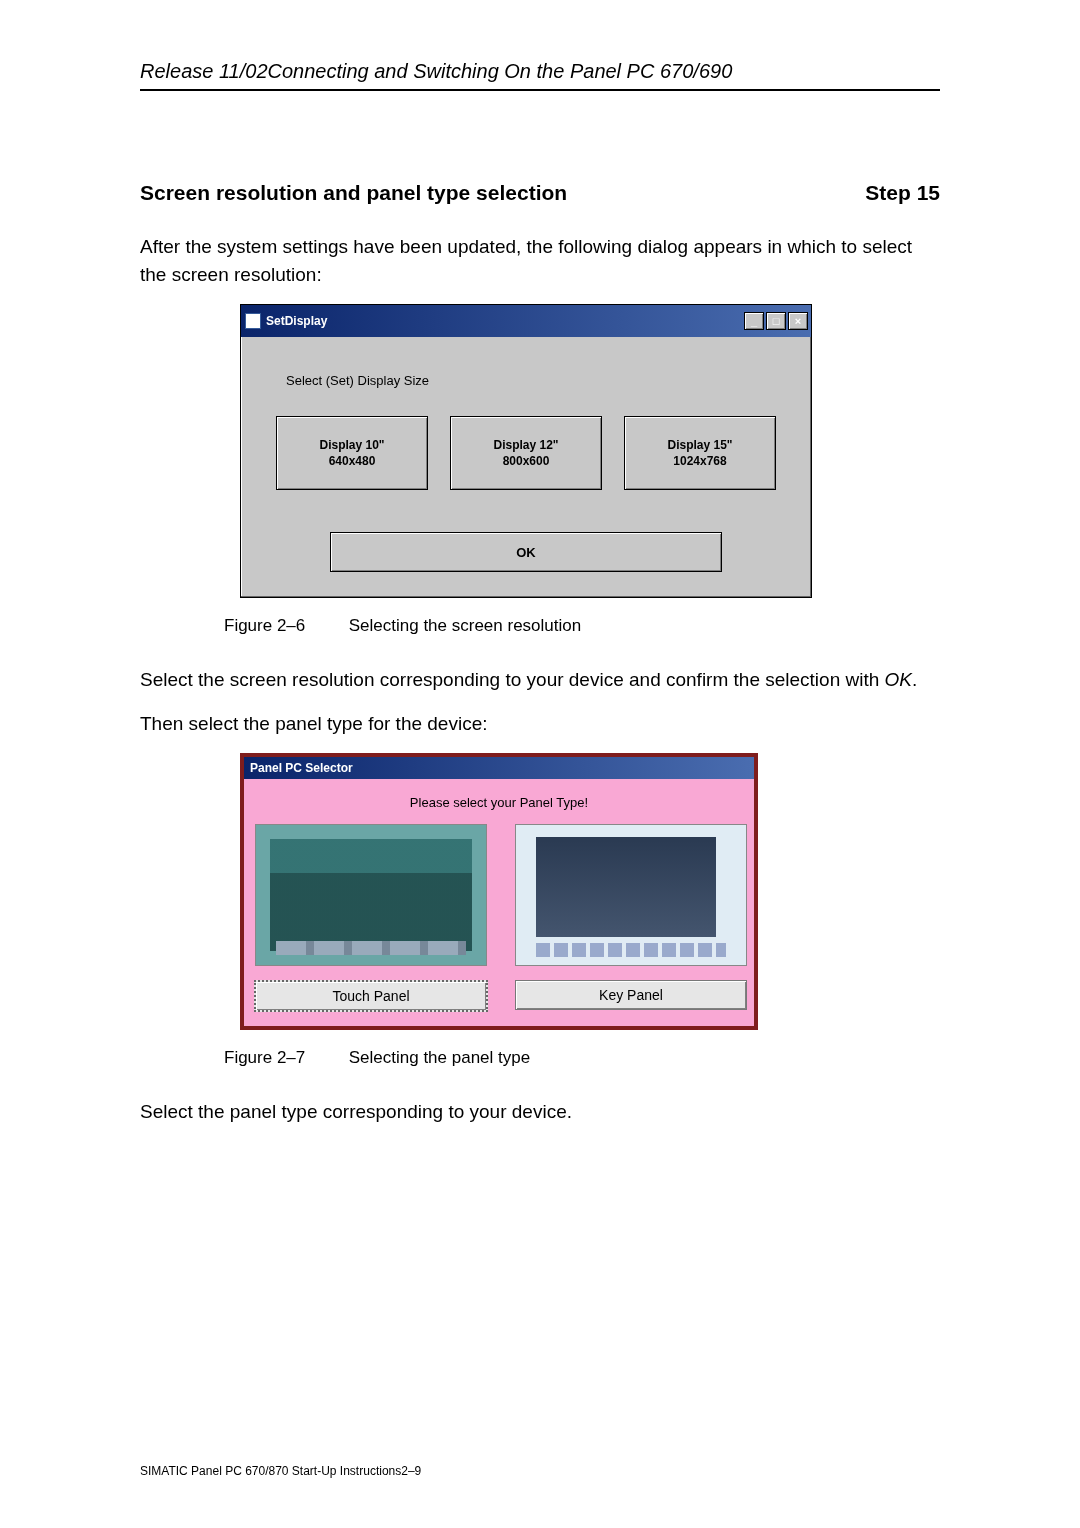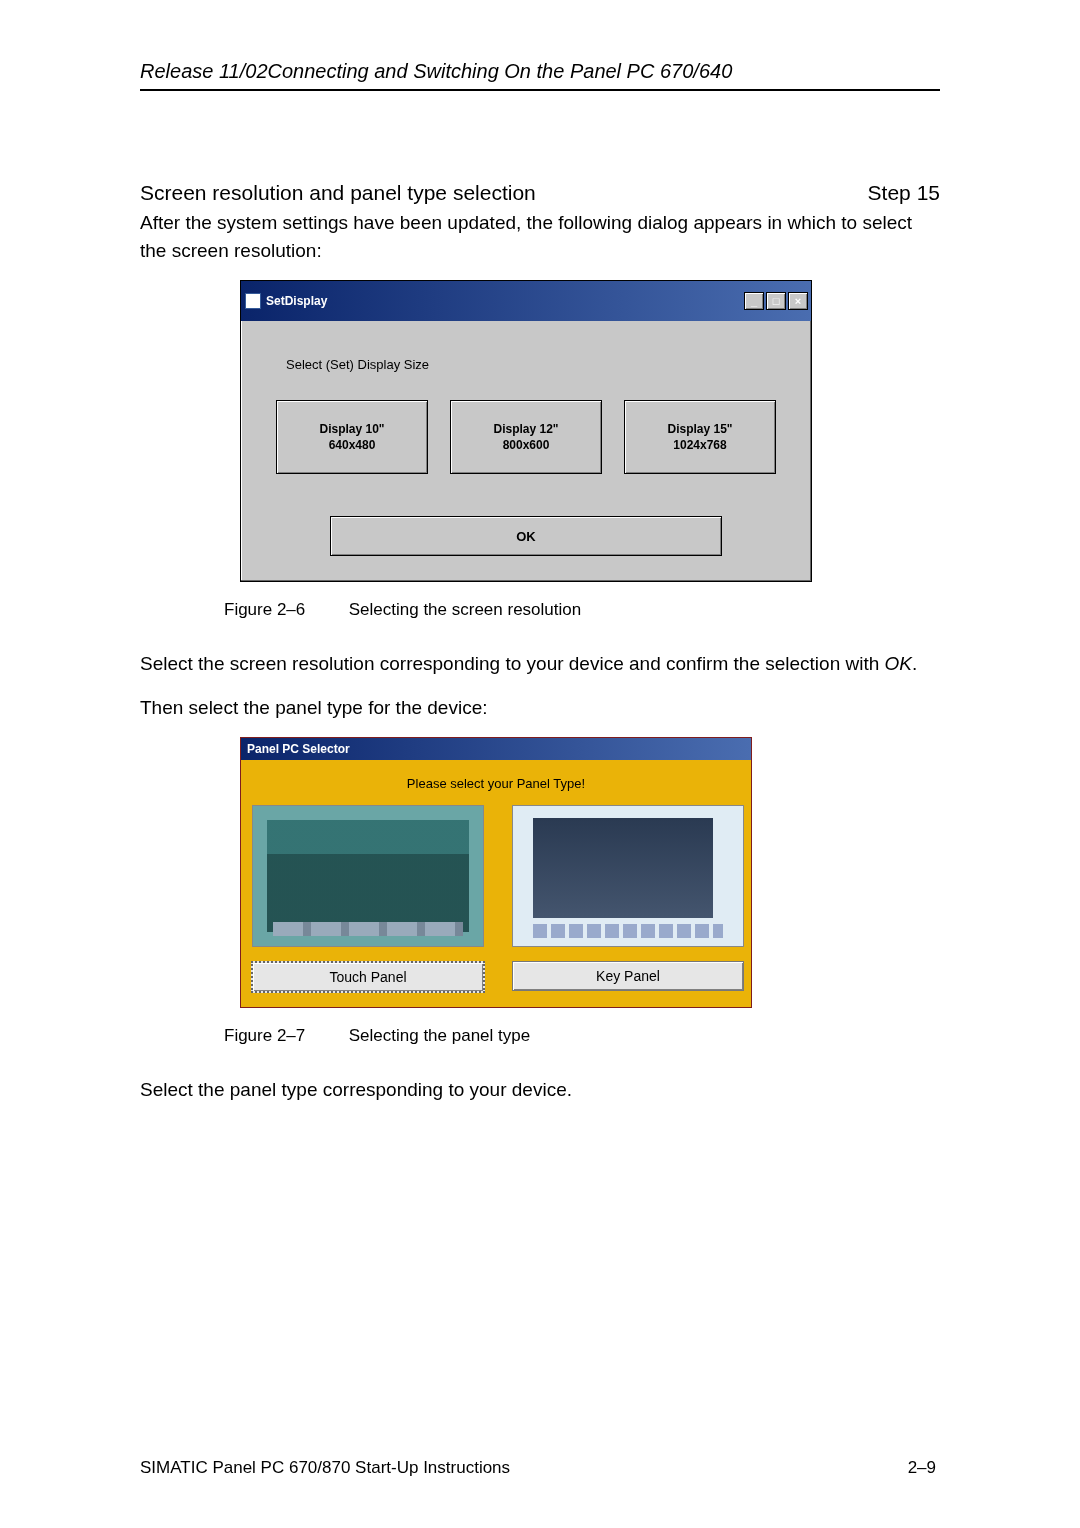--- a/index.html
+++ b/index.html
@@ -1,59 +1,59 @@
 <!DOCTYPE html>
 <html><head>
 <meta charset="utf-8">
 <style>
   html,body{margin:0;padding:0;background:#fff;font-family:Arial,Helvetica,sans-serif;color:#000}
   .page{width:1080px;height:1528px;position:relative;box-sizing:border-box;padding:60px 140px 50px 140px}
   .hdr{display:flex;justify-content:flex-start;font-style:italic;font-size:20px;border-bottom:2px solid #000;padding-bottom:6px;margin-bottom:90px}
-  .section-row{display:flex;justify-content:space-between;font-weight:normal;font-size:21px;margin-bottom:4px}
+  .section-row{display:flex;justify-content:space-between;font-weight:bold;font-size:21px;margin-bottom:28px}
   .body-text{font-size:19px;line-height:1.45;margin-bottom:16px}
   .figure-wrap{margin-left:100px;margin-bottom:16px}
   
   .win{width:570px;background:#c8c8c8;border:1px solid #000;box-shadow:inset -1px -1px #666,inset 1px 1px #fff}
-  .titlebar{height:40px;background:linear-gradient(to right,#0a246a,#4a6db0);color:#fff;display:flex;align-items:center;justify-content:space-between;font-size:12px;font-weight:bold;padding:0 3px 0 4px}
+  .titlebar{height:32px;background:linear-gradient(to right,#0a246a,#4a6db0);color:#fff;display:flex;align-items:center;justify-content:space-between;font-size:12px;font-weight:bold;padding:0 3px 0 4px}
   .titlebar-left{display:flex;align-items:center;gap:5px}
   .win-icon{width:14px;height:14px;background:#fff;border:1px solid #355b9a}
   .win-btns{display:flex;gap:2px}
   .win-btn{width:18px;height:16px;background:#c8c8c8;border:1px solid #000;box-shadow:inset 1px 1px #fff,inset -1px -1px #808080;font-size:11px;font-weight:bold;display:flex;align-items:center;justify-content:center;line-height:1}
   .win-body{padding:20px 35px 25px 35px}
   .win-label{font-weight:normal;font-size:13px;margin:16px 0 28px 10px}
   .display-row{display:flex;justify-content:space-between;padding:0 0 30px 0}
   .disp-btn{width:150px;height:72px;background:#c8c8c8;border:1px solid #000;box-shadow:inset 1px 1px #fff,inset -1px -1px #808080;display:flex;flex-direction:column;align-items:center;justify-content:center;font-size:12px;font-weight:bold;line-height:1.35}
   .ok-btn{width:390px;height:38px;margin:12px auto 0 auto;background:#c8c8c8;border:1px solid #000;box-shadow:inset 1px 1px #fff,inset -1px -1px #808080;display:flex;align-items:center;justify-content:center;font-size:13px;font-weight:bold}
   .caption{margin-left:84px;font-size:17px;margin-top:18px;margin-bottom:30px}
   .caption .capnum{display:inline-block;width:120px}
   
-  .sel{width:510px;background:#eab308;border:1px solid #7f1d1d}
+  .sel{width:510px;background:#f9a8d4;border:4px solid #7f1d1d}
   .sel-title{height:22px;background:linear-gradient(to right,#0a246a,#4a6db0);color:#fff;font-size:12px;font-weight:bold;display:flex;align-items:center;padding-left:6px}
   .sel-body{padding:10px 10px 14px 10px}
   .sel-msg{text-align:center;font-size:13px;margin:6px 0 14px 0}
   .sel-row{display:flex;justify-content:space-between;gap:27px}
   .sel-col{flex:1;display:flex;flex-direction:column;align-items:center}
   .thumb{width:230px;height:140px;background:#e0e0e0;position:relative;overflow:hidden;border:1px solid #888}
   .thumb.touch{background:#6aa6a6}
   .thumb.touch::before{content:"";position:absolute;inset:14px;background:linear-gradient(#2f6e6e,#2f6e6e 30%,#1d4a4a 30%,#1d4a4a 100%);opacity:.9}
   .thumb.touch::after{content:"";position:absolute;left:20px;bottom:10px;right:20px;height:14px;background:repeating-linear-gradient(90deg,#9ab 0 30px,#789 30px 38px)}
   .thumb.key{background:#e0ecf4}
   .thumb.key::before{content:"";position:absolute;inset:12px 30px 28px 20px;background:linear-gradient(#2a3a52,#44556e)}
   .thumb.key::after{content:"";position:absolute;left:20px;right:20px;bottom:8px;height:14px;background:repeating-linear-gradient(90deg,#9ac 0 14px,#e0ecf4 14px 18px)}
   .sel-btn{width:230px;height:28px;margin-top:14px;background:#e6e6e6;border:2px dotted #666;box-shadow:inset 1px 1px #fff,inset -1px -1px #808080;display:flex;align-items:center;justify-content:center;font-size:14px}
   .sel-btn.solid{border:1px solid #777;box-shadow:inset 1px 1px #fff,inset -1px -1px #808080}
-  .footer{position:absolute;left:140px;right:144px;bottom:50px;display:flex;justify-content:space-between;font-size:17px}
+  .footer{position:absolute;left:140px;right:144px;bottom:50px;display:flex;justify-content:flex-start;font-size:12px}
 </style>
 </head>
 <body>
 
 <div class="page">
   <div class="hdr">
     <span>Release 11/02</span>
-    <span>Connecting and Switching On the Panel PC 670/640</span>
+    <span>Connecting and Switching On the Panel PC 670/690</span>
   </div>
 
   <div class="section-row">
     <span>Screen resolution and panel type selection</span>
     <span>Step 15</span>
   </div>
 
   <div class="body-text">After the system settings have been updated, the following dialog appears in which to select the screen resolution:</div>
 
   <div class="figure-wrap">

